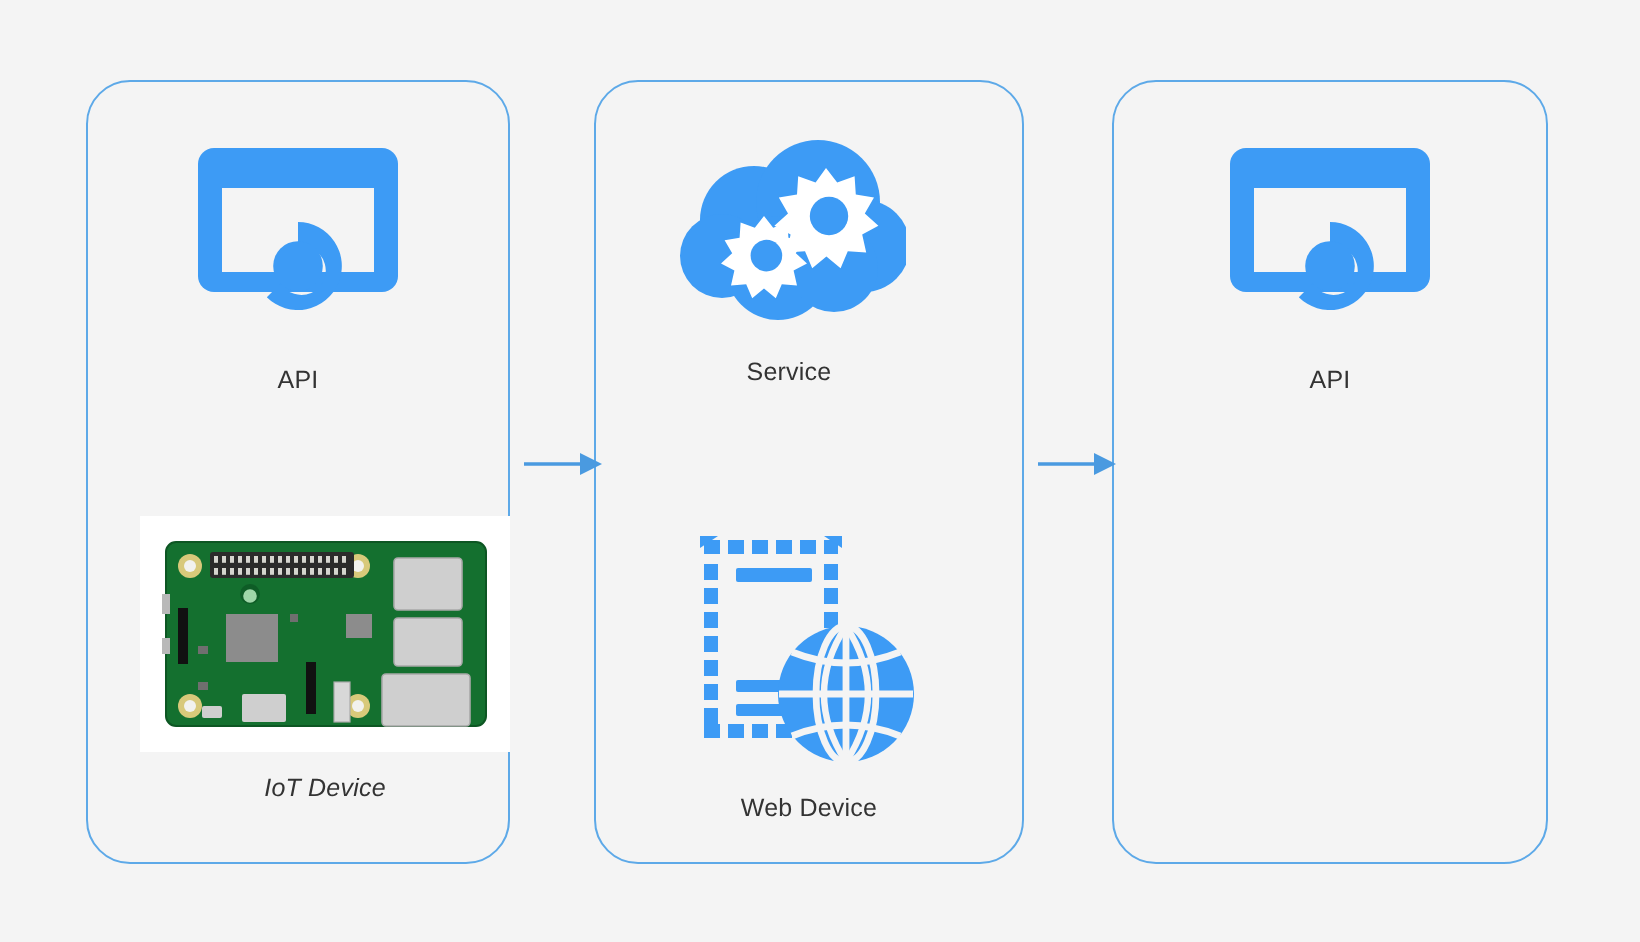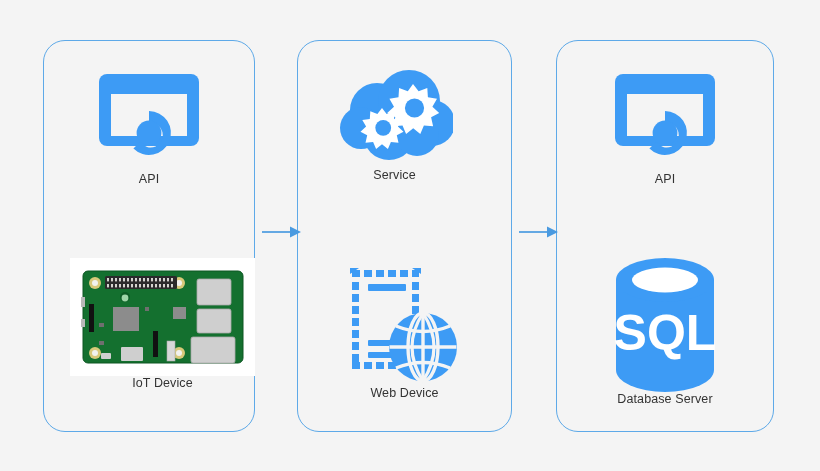--- a/index.html
+++ b/index.html
@@ -41,31 +41,31 @@
     display: flex;
     flex-direction: column;
     align-items: center;
     justify-content: flex-start;
   }
   .node-icon {
     display: block;
     line-height: 0;
   }
   .node-label {
-    margin-top: 0;
+    margin-top: 11px;
     font-size: 12.5px;
     color: #333333;
     text-align: center;
     white-space: nowrap;
     letter-spacing: 0.1px;
   }
 
   
   #node-api-left     { left: 43px;  top: 68px;  width: 212px; }
-  #node-iot-device   { left: 43px;  top: 258px; width: 239px; }
+  #node-iot-device   { left: 43px;  top: 258px; width: 239px; font-style: italic; }
   #node-service      { left: 297px; top: 68px;  width: 195px; }
   #node-web-server   { left: 297px; top: 264px; width: 215px; }
   #node-api-right    { left: 556px; top: 68px;  width: 218px; }
   #node-database     { left: 556px; top: 258px; width: 218px; }
 
   
   .pi-frame {
     width: 185px;
     height: 118px;
     background: #ffffff;
@@ -294,34 +294,20 @@
       <svg width="104" height="104" viewBox="0 0 104 104">
         <path d="M10 6 h84 a8 8 0 0 1 8 8 v56 a8 8 0 0 1 -8 8 h-84 a8 8 0 0 1 -8 -8 v-56 a8 8 0 0 1 8 -8 z" fill="#3d9bf5"></path>
         <rect x="14" y="26" width="76" height="42" fill="#f4f4f4"></rect>
         <path d="M52 43 a22 22 0 1 1 -15.6 37.6 l6.9 -6.9 A12.2 12.2 0 1 0 52 55.2 z" fill="#3d9bf5"></path>
         <circle cx="52" cy="65" r="12.4" fill="#3d9bf5"></circle>
       </svg>
     </div>
     <div class="node-label">API</div>
   </div>
 
-  <div class="node" id="node-database">
-    <div class="node-icon">
-      <svg width="110" height="134" viewBox="0 0 110 134">
-
-        <path d="M6 22 v90 a49 22 0 0 0 98 0 v-90 z" fill="#3d9bf5"></path>
-
-        <ellipse cx="55" cy="22" rx="49" ry="22" fill="#3d9bf5"></ellipse>
-        <ellipse cx="55" cy="22" rx="33" ry="12.5" fill="#ffffff"></ellipse>
-
-        <text x="55" y="92" text-anchor="middle" font-family="Liberation Sans, sans-serif" font-size="50" font-weight="bold" fill="#ffffff">SQL</text>
-      </svg>
-    </div>
-    <div class="node-label">Database Server</div>
-  </div>
 
   <div class="connector" id="connector-1">
     <svg width="42" height="20" viewBox="0 0 42 20">
       <line x1="0" y1="10" x2="28" y2="10" stroke="#4a9ae0" stroke-width="1.7"></line>
       <path d="M28 4.5 L39 10 L28 15.5 z" fill="#4a9ae0"></path>
     </svg>
   </div>
 
   <div class="connector" id="connector-2">
     <svg width="42" height="20" viewBox="0 0 42 20">

